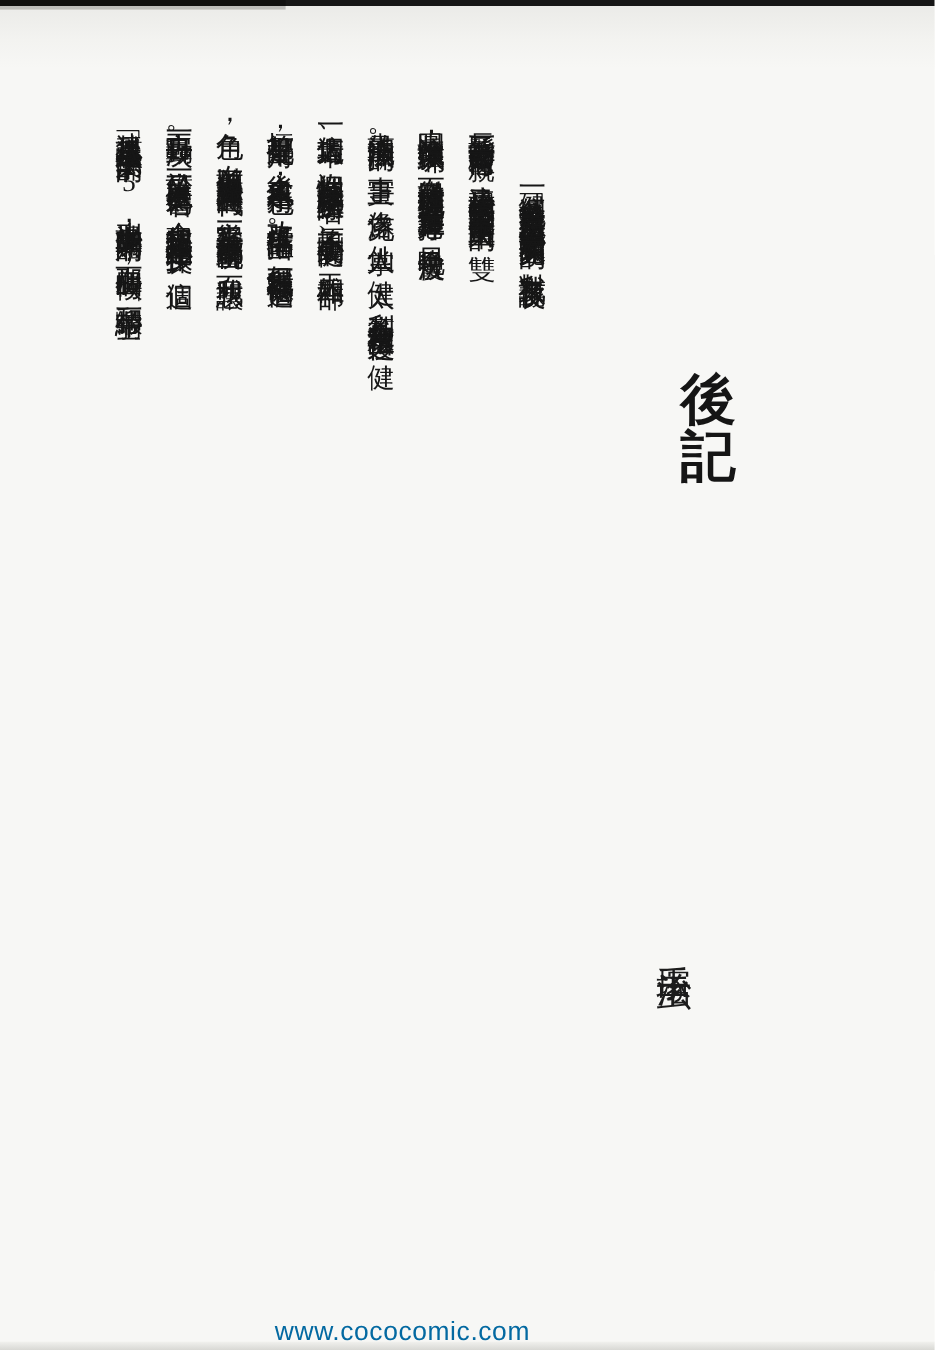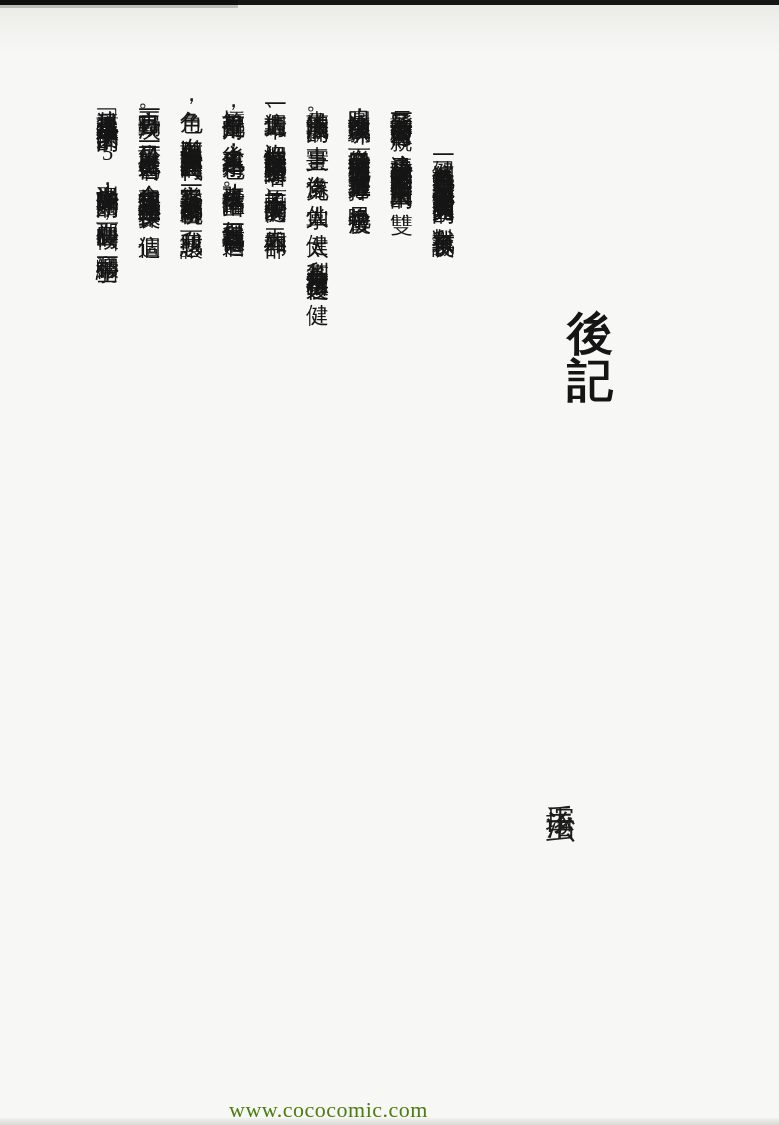--- a/index.html
+++ b/index.html
@@ -33,22 +33,22 @@
   .body-text{
     position:absolute;top:92px;left:86px;width:378px;height:985px;
     writing-mode:vertical-rl;text-orientation:upright;
     font-size:23px;letter-spacing:1.5px;color:#161616;
   }
   .body-text p{margin:0;line-height:42px;white-space:nowrap;}
   .body-text p.indent{text-indent:50px;}
   
   .watermark{
     position:absolute;top:1097px;left:229px;
-    font-family:Liberation Serif, serif;
-    font-size:22px;color:#4d7c0f;letter-spacing:0.5px;
+    font-family:Liberation Sans, sans-serif;
+    font-size:22px;color:#0369a1;letter-spacing:0.5px;
   }
 </style>
 </head>
 <body>
 
 <div class="page">
 
   <div class="edge-top"></div>
   <div class="edge-top-left"></div>
   <div class="shade-top"></div>

